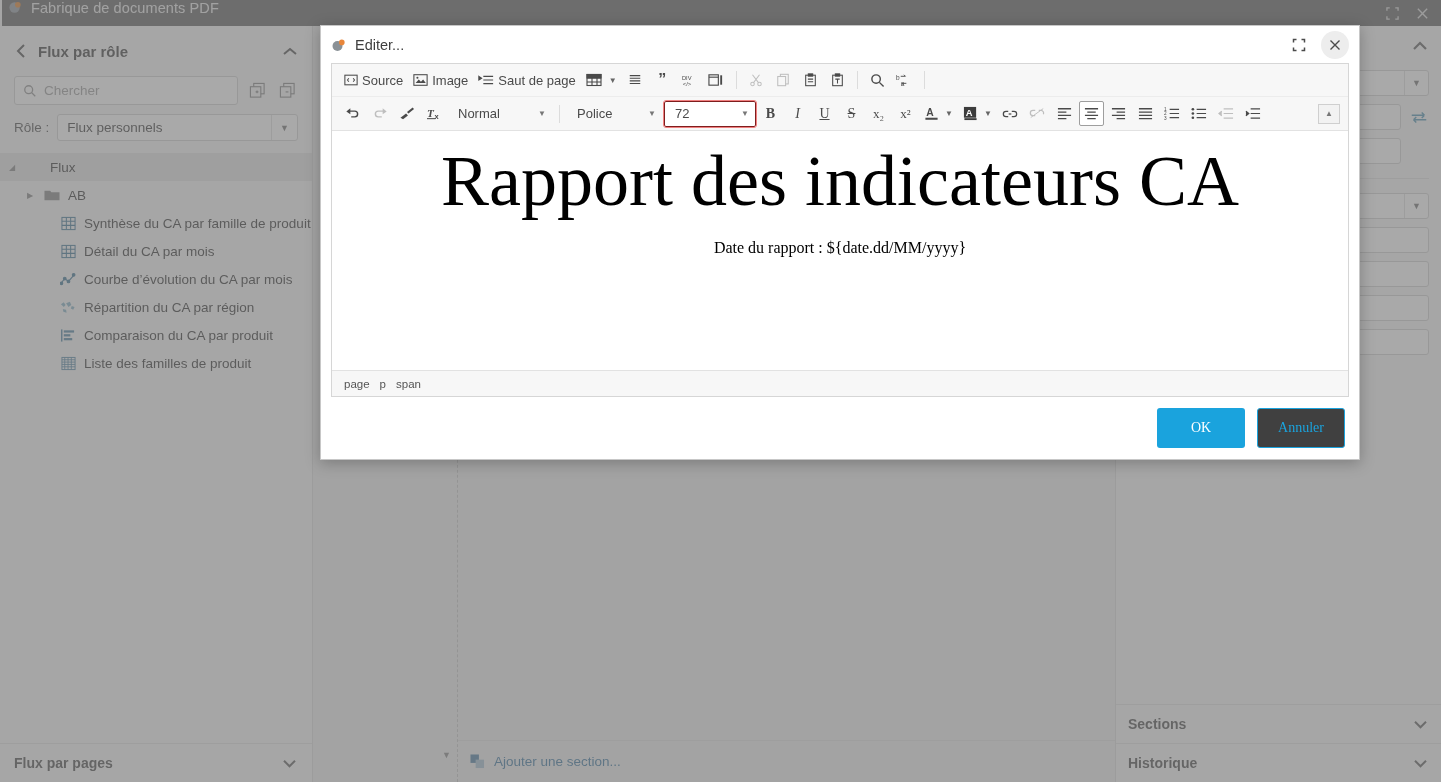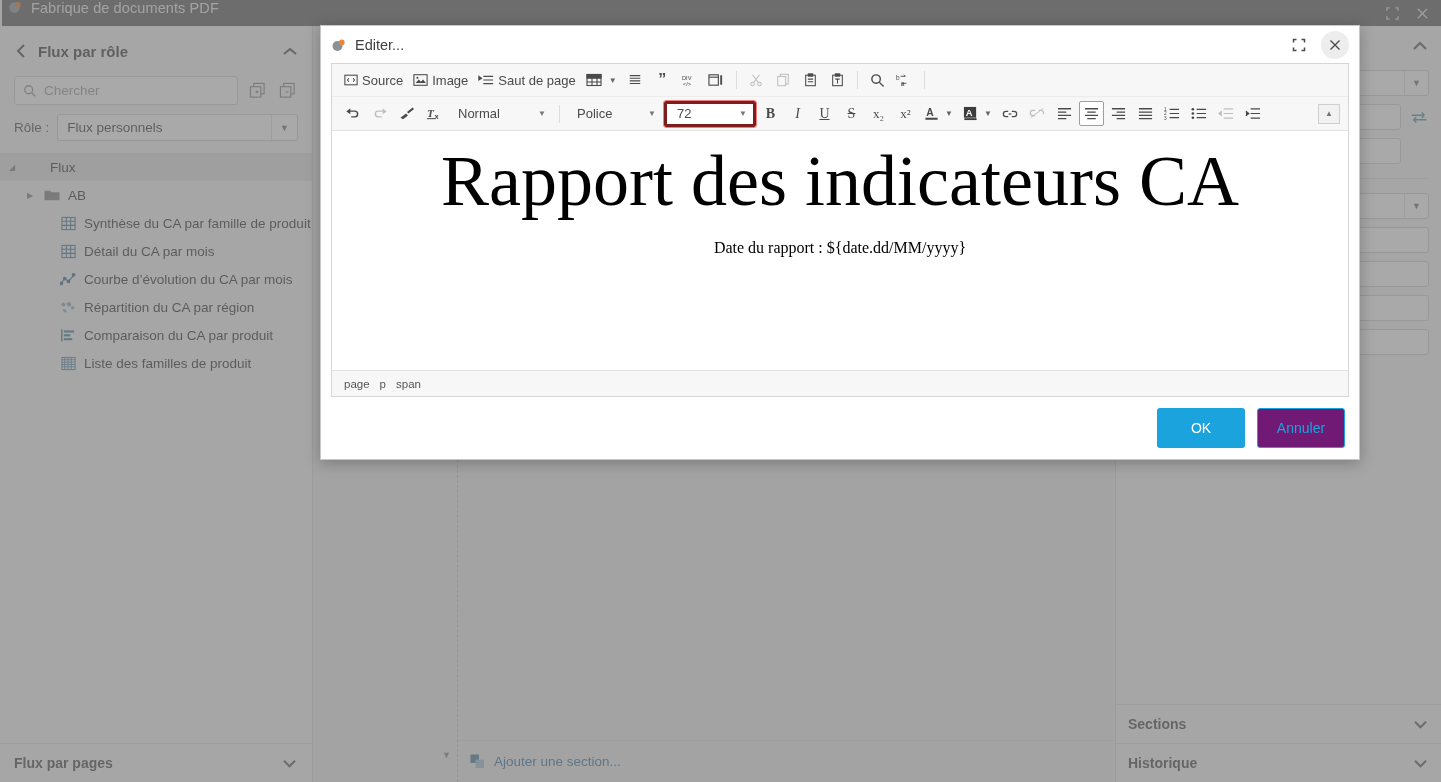--- a/index.html
+++ b/index.html
@@ -114,42 +114,42 @@
   .ck-row.r1 { border-bottom: 1px solid #ececec; }
   .ck-btn { height: 25px; min-width: 25px; display: flex; align-items: center; justify-content: center;
             padding: 0 4px; border-radius: 2px; color: #4a4a4a; font-size: 13px; gap: 4px; }
   .ck-btn .txt { font-size: 13px; color: #4a4a4a; }
   .ck-btn.dis { opacity: .32; }
   .ck-btn.active { border: 1px solid #9e9e9e; background: #ffffff; }
   .ck-sep { width: 1px; height: 18px; background: #dcdcdc; margin: 0 5px; }
   .ck-combo { height: 26px; border-radius: 2px; display: flex; align-items: center; padding: 0 6px 0 10px;
               font-size: 13px; color: #4a4a4a; gap: 0; }
   .ck-combo .dn { color: #777; font-size: 8px; }
-  .ck-combo.boxed { border: 3px solid #7f1d1d; outline: 1px solid #f08080; background: #fff; width: 92px; }
+  .ck-combo.boxed { border: 1px solid #7f1d1d; outline: 1px solid #f08080; background: #fff; width: 92px; }
   .ck-combo.boxed .dn { margin-left: auto; }
   .ck-combo.w-normal { width: 104px; }
   .ck-combo.w-police { width: 95px; }
   .ck-collapse { margin-left: auto; width: 22px; height: 20px; border: 1px solid #cfcfcf; background: #f2f2f2;
                  display: flex; align-items: center; justify-content: center; color: #777; font-size: 8px; }
 
   .ck-content { flex: 1; background: #ffffff; padding: 12px 18px; overflow: hidden;
                 font-family: "Liberation Serif", serif; }
   .doc-title { text-align: center; font-size: 72px; line-height: 1.08; color: #000; font-weight: normal;
                font-family: "Liberation Serif", serif; }
   .doc-sub { text-align: center; font-size: 16px; color: #000; margin-top: 18px;
              font-family: "Liberation Serif", serif; }
 
   .ck-path { height: 26px; background: #f7f7f7; border-top: 1px solid #e2e2e2; display: flex; align-items: center;
              gap: 10px; padding: 0 12px; font-size: 11.5px; color: #555; }
 
   .dlg-foot { height: 62px; display: flex; align-items: center; justify-content: flex-end; gap: 12px; padding-right: 14px; }
   .btn { height: 40px; min-width: 88px; border-radius: 3px; display: flex; align-items: center;
-         justify-content: center; font-size: 14px; }
+         justify-content: center; font-size: 14px; font-family: Liberation Serif, serif; }
   .btn.primary { background: #1aa3dd; color: #fff; }
-  .btn.secondary { background: #701a75; color: #1aa3dd; border: 1px solid #1aa3dd; }
+  .btn.secondary { background: #404040; color: #1aa3dd; border: 1px solid #1aa3dd; }
 
   svg { display: block; }
 </style>
 </head>
 <body>
 
 <div id="root">
 
   <div id="app">
 

